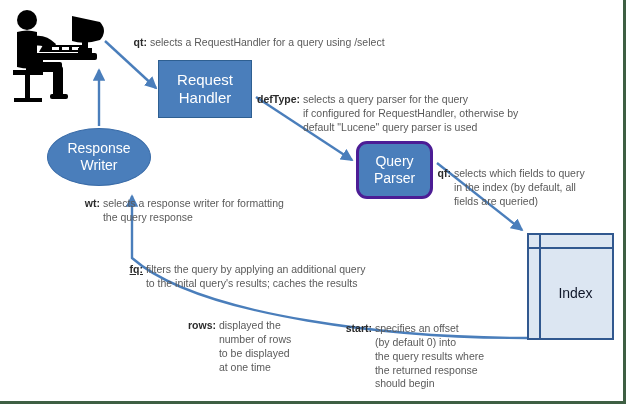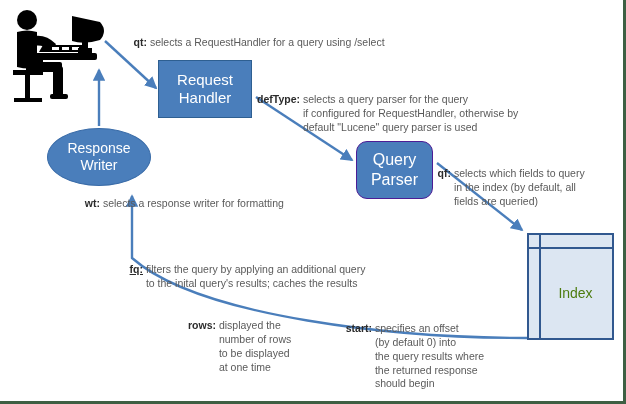--- a/index.html
+++ b/index.html
@@ -43,23 +43,23 @@
     left:158px; top:60px;
     width:94px; height:58px;
     background:#4a7ebb;
     border:1px solid #2e5f91;
     font-size:15px;
   }
   .box-query{
     left:356px; top:141px;
     width:77px; height:58px;
     background:#4a7ebb;
-    border:1px solid #4c1d95;
+    border:3px solid #4c1d95;
     border-radius:11px;
-    font-size:16px;
+    font-size:14px;
   }
   .ellipse-response{
     left:47px; top:128px;
     width:104px; height:58px;
     background:#4a7ebb;
     border:1px solid #3a6ca8;
     border-radius:50%;
     font-size:14px;
   }
 
@@ -84,21 +84,21 @@
     width:0; height:100%;
     border-left:2px solid #31588f;
   }
   .index-shape .index-label{
     position:absolute;
     left:10px; top:12px;
     right:0; bottom:0;
     display:flex;
     align-items:center;
     justify-content:center;
-    color:#4d7c0f;
+    color:#0f172a;
     font-size:14px;
   }
 
   
   .person-icon{
     position:absolute;
     left:8px; top:8px;
     width:104px; height:96px;
   }
 
@@ -241,20 +241,21 @@
       <span>selects which fields to query</span><br>
       <span>in the index (by default, all</span><br>
       <span>fields are queried)</span>
     </span>
   </div>
 
   <div class="anno anno-wt">
     <b class="term">wt:</b>
     <span class="body">
       <span>selects a response writer for formatting</span><br>
+      <span>the query response</span>
     </span>
   </div>
 
   <div class="anno anno-fq">
     <b class="term">fq:</b>
     <span class="body">
       <span>filters the query by applying an additional query</span><br>
       <span>to the inital query's results; caches the results</span>
     </span>
   </div>

